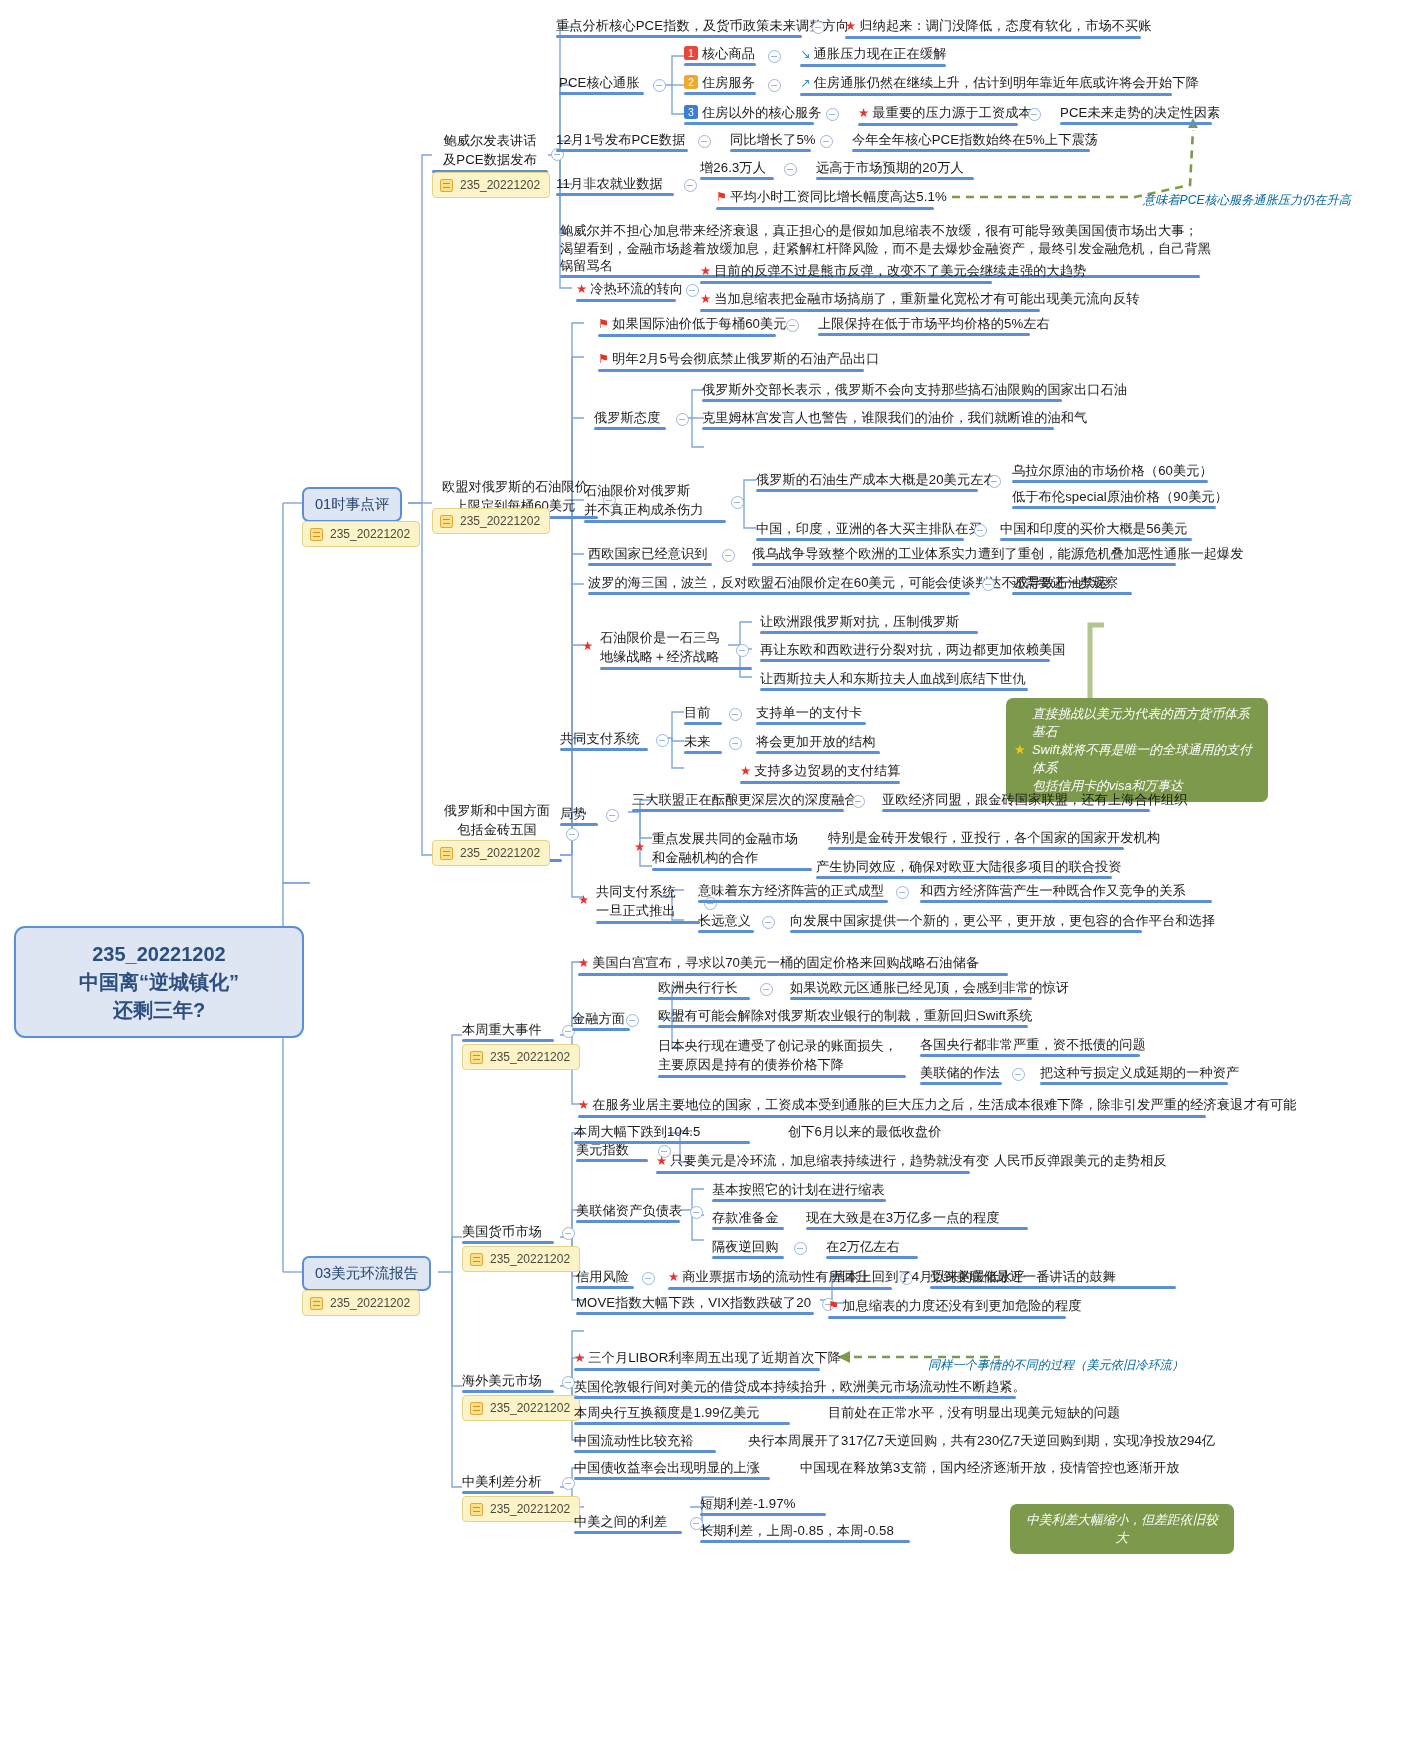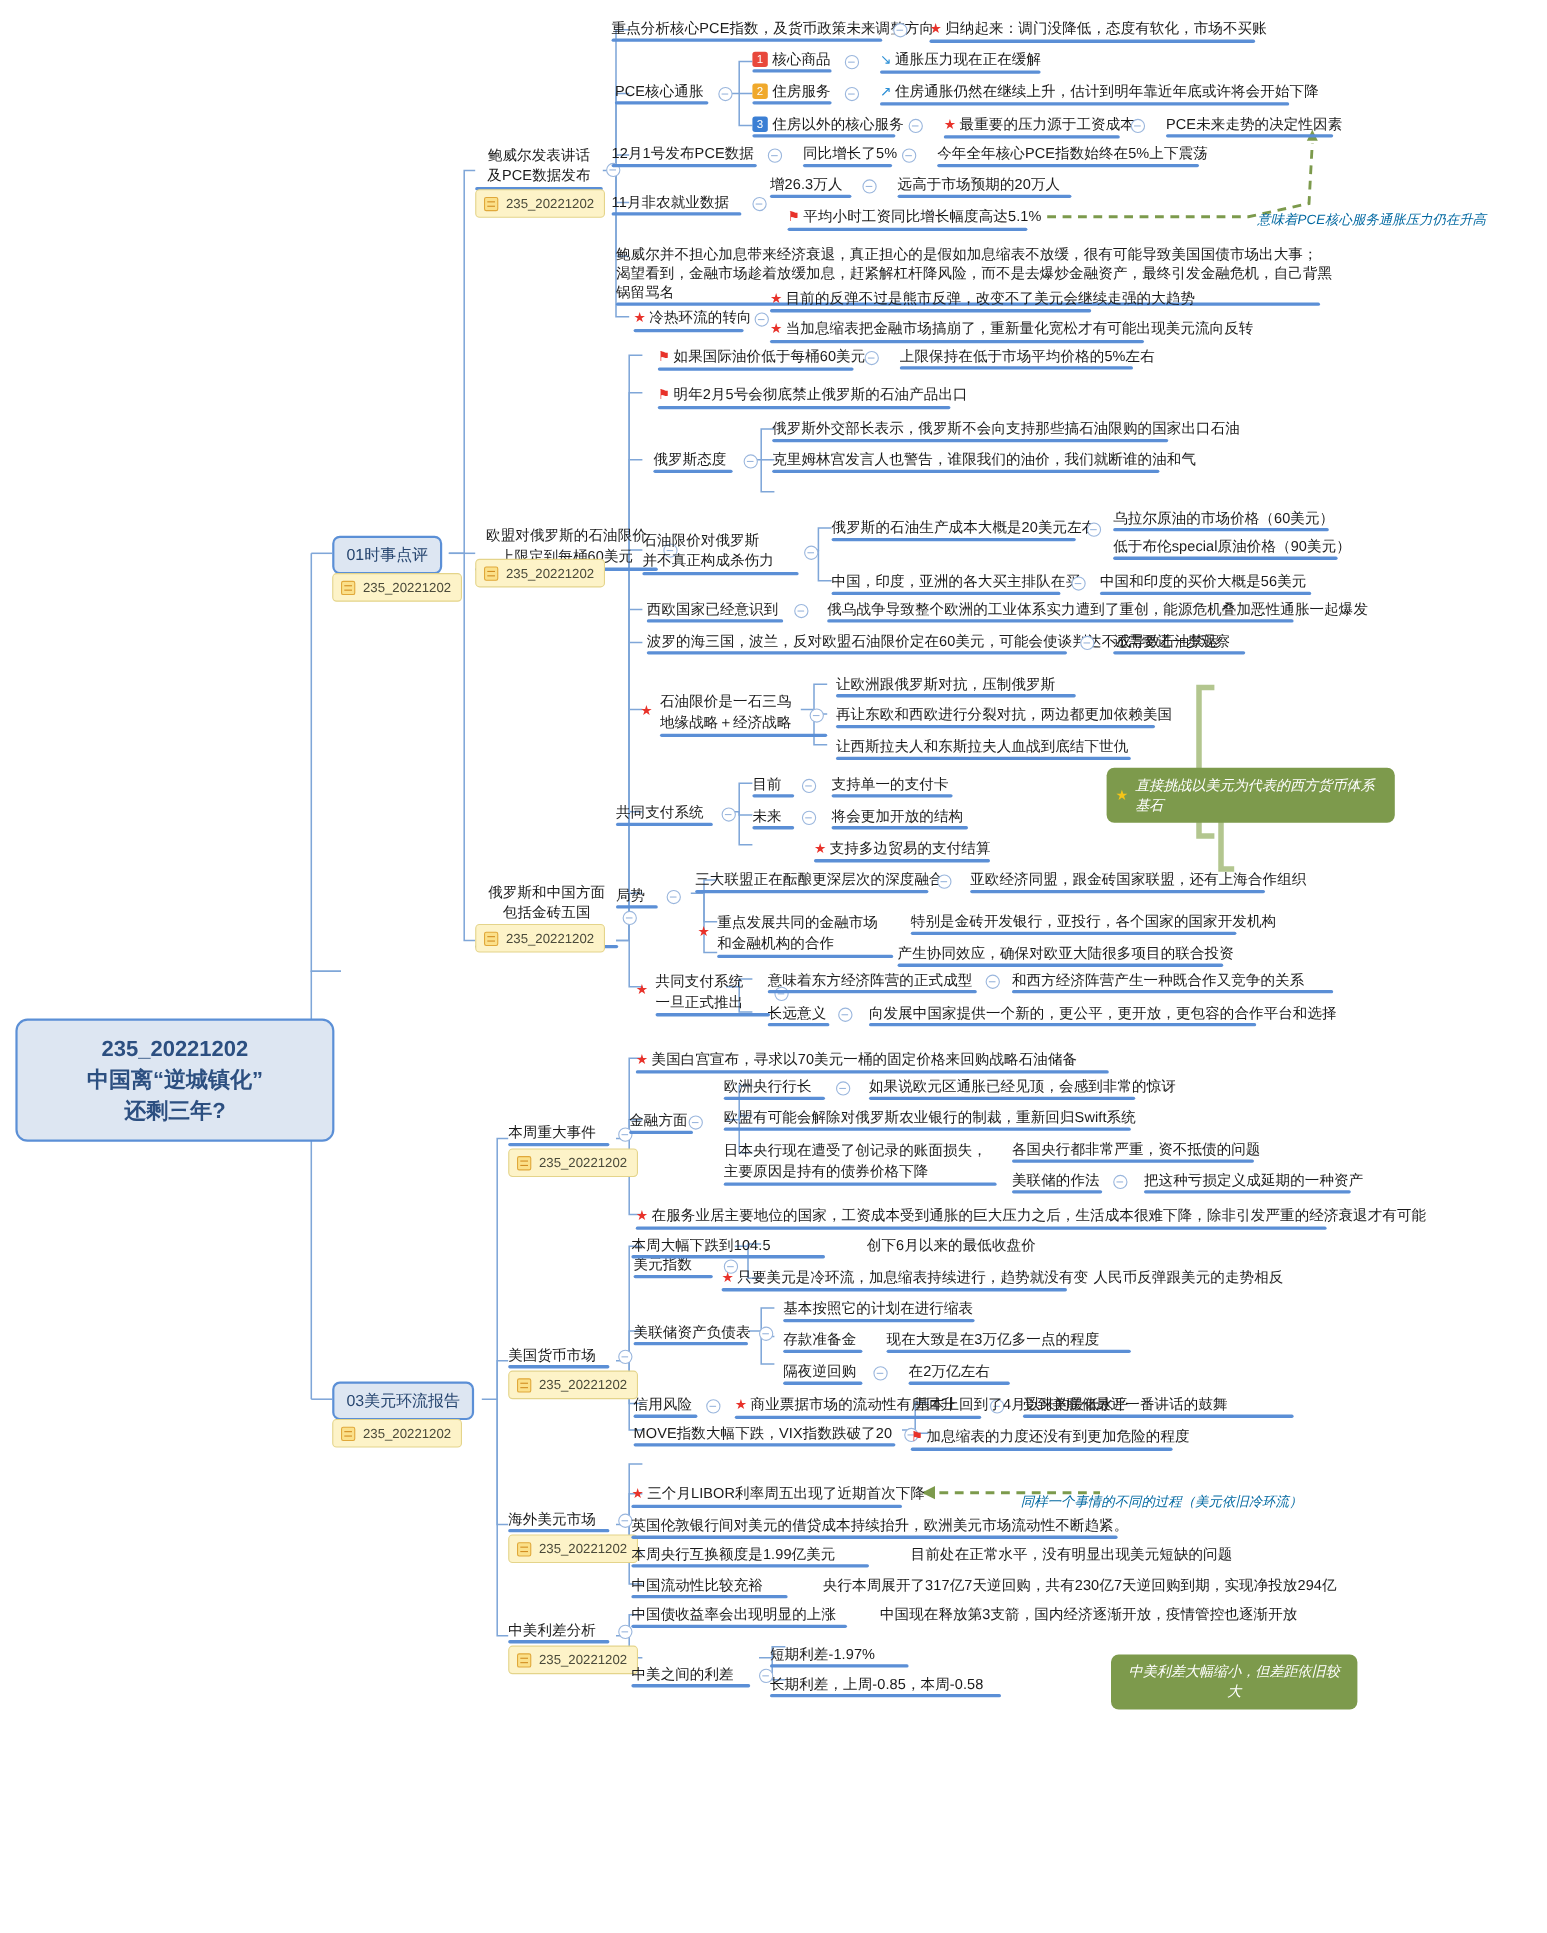--- a/index.html
+++ b/index.html
@@ -555,20 +555,22 @@
     <span>将会更加开放的结构</span>
     <span class="u" style="width:124px;"></span>
   </div>
   <div class="node" style="left:740px; top:762px;">
     <span class="star">★</span><span>支持多边贸易的支付结算</span>
     <span class="u" style="width:160px;"></span>
   </div>
   <div class="green withstar" style="left:1132px; top:698px; width:262px; transform:translateX(-126px);">
     <span class="st">★</span>
     <div>直接挑战以美元为代表的西方货币体系基石</div>
+    <div style="white-space:pre-line;">Swift就将不再是唯一的全球通用的支付体系
+包括信用卡的visa和万事达</div>
   </div>
 
   <div class="node" style="left:560px; top:805px;">
     <span>局势</span>
     <span class="u" style="width:38px;"></span>
   </div>
   <div class="tgl" style="left:606px; top:809px;"></div>
   <div class="node" style="left:632px; top:791px;">
     <span>三大联盟正在酝酿更深层次的深度融合</span>
     <span class="u" style="width:212px;"></span>

